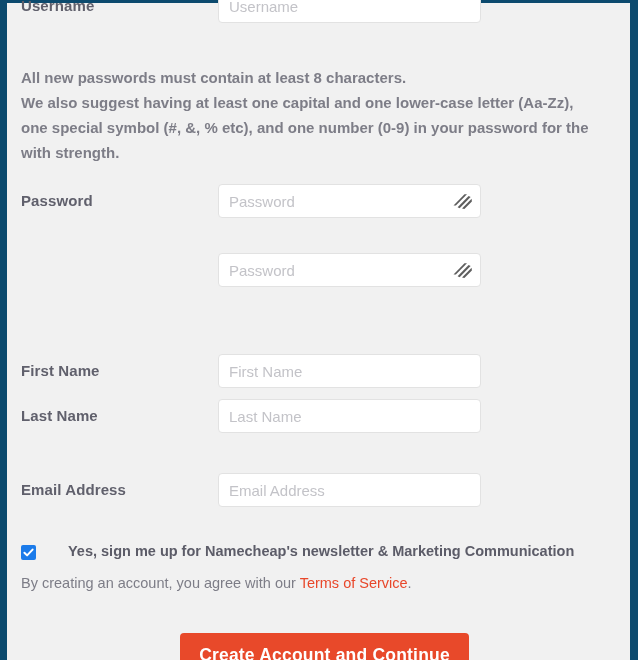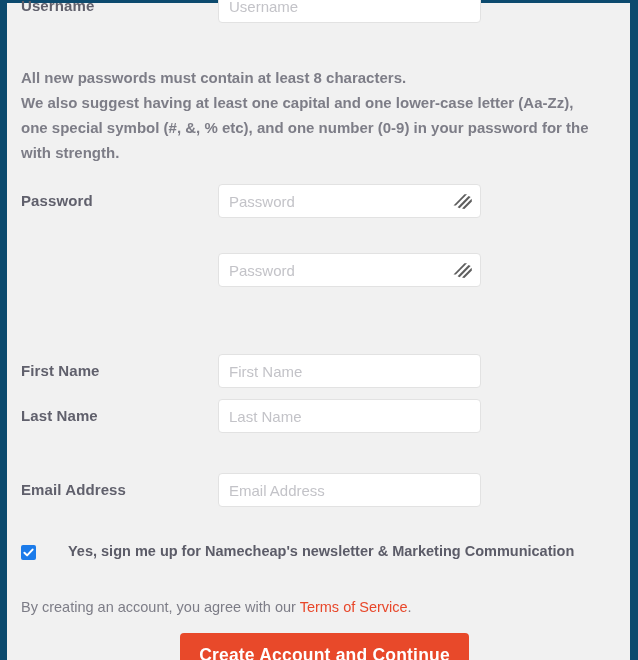--- a/index.html
+++ b/index.html
@@ -127,21 +127,21 @@
     font-weight: bold;
     color: #5c5c68;
     white-space: nowrap;
     line-height: 18px;
   }
 
   
   #terms-line {
     position: absolute;
     left: 14px;
-    top: 594px;
+    top: 570px;
     font-size: 14.5px;
     color: #7d7d87;
     white-space: nowrap;
     line-height: 20px;
   }
   #terms-link {
     color: #e8472a;
     text-decoration: none;
   }
 

